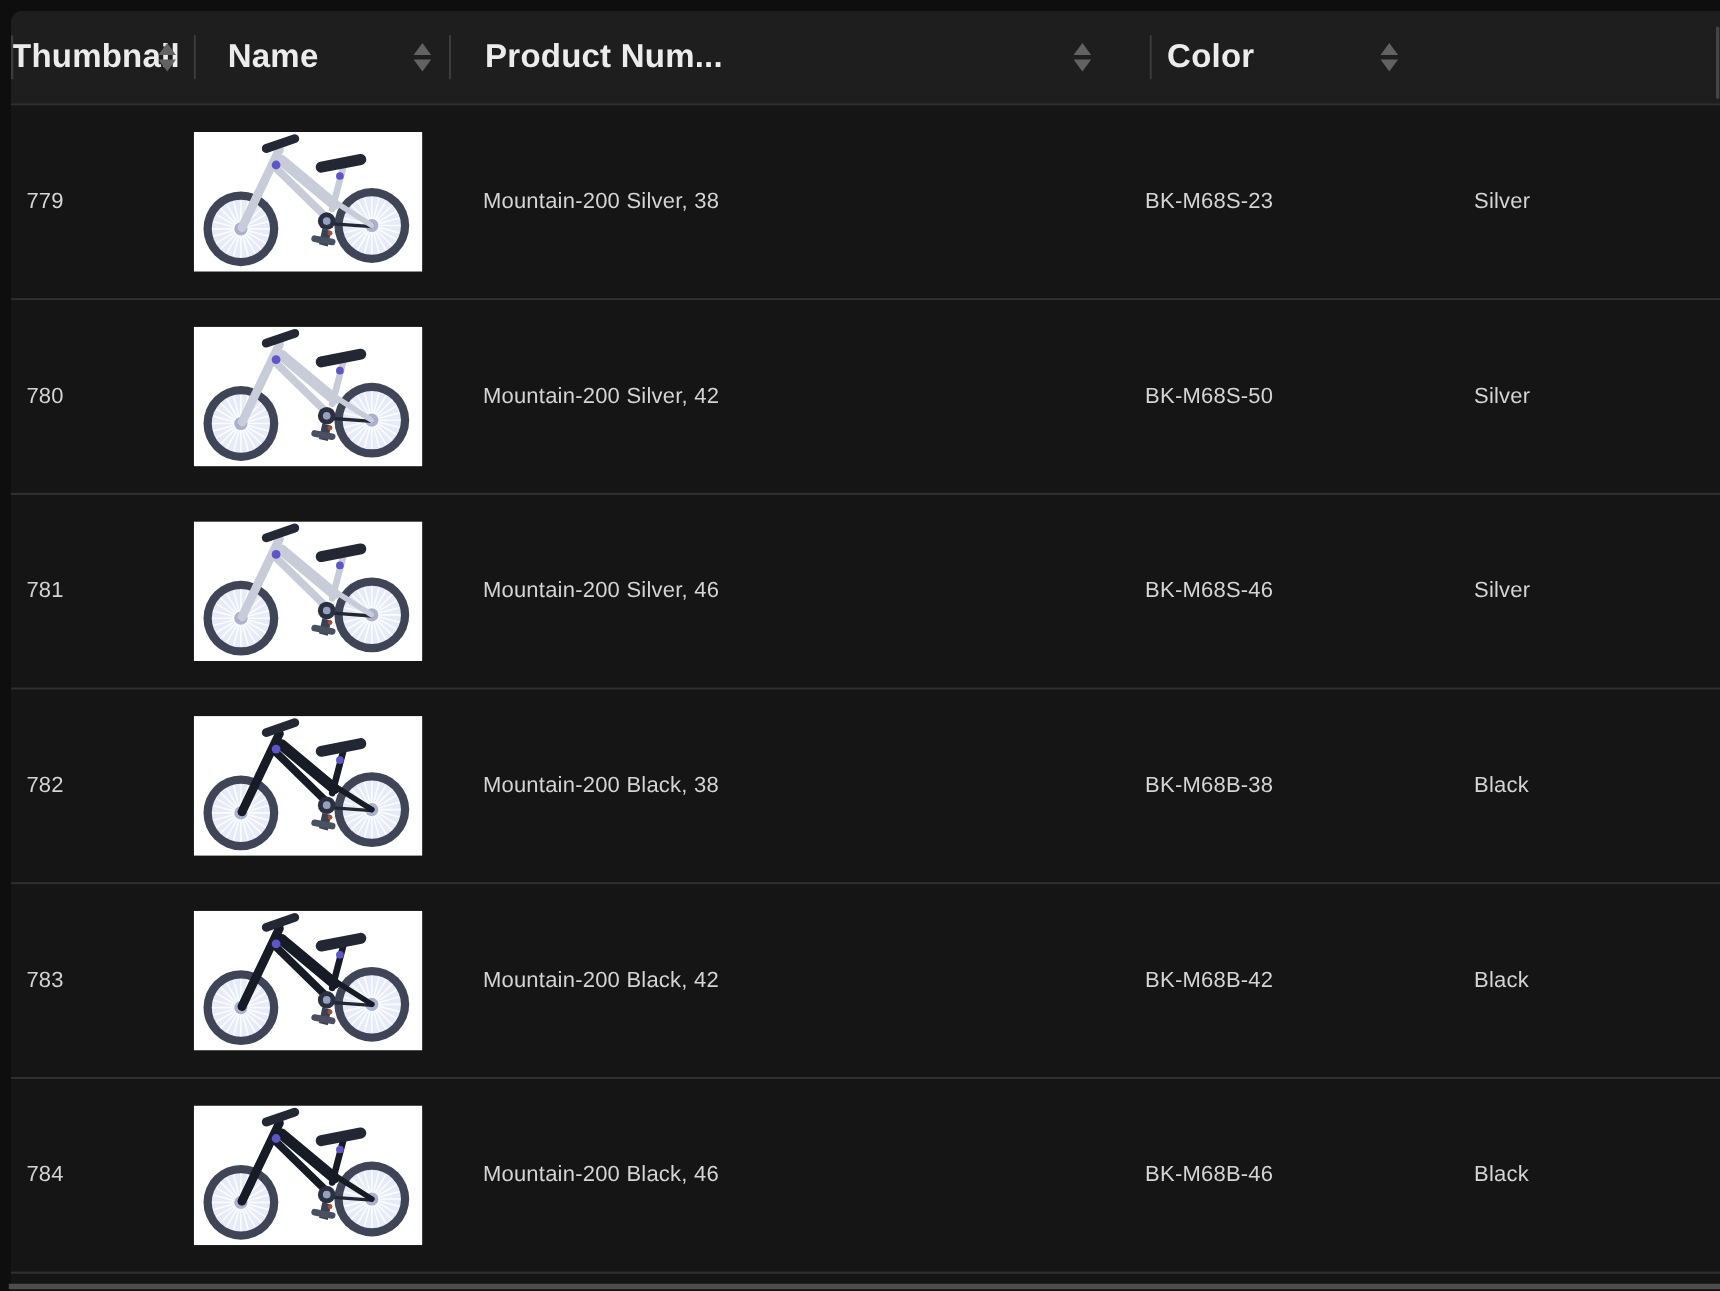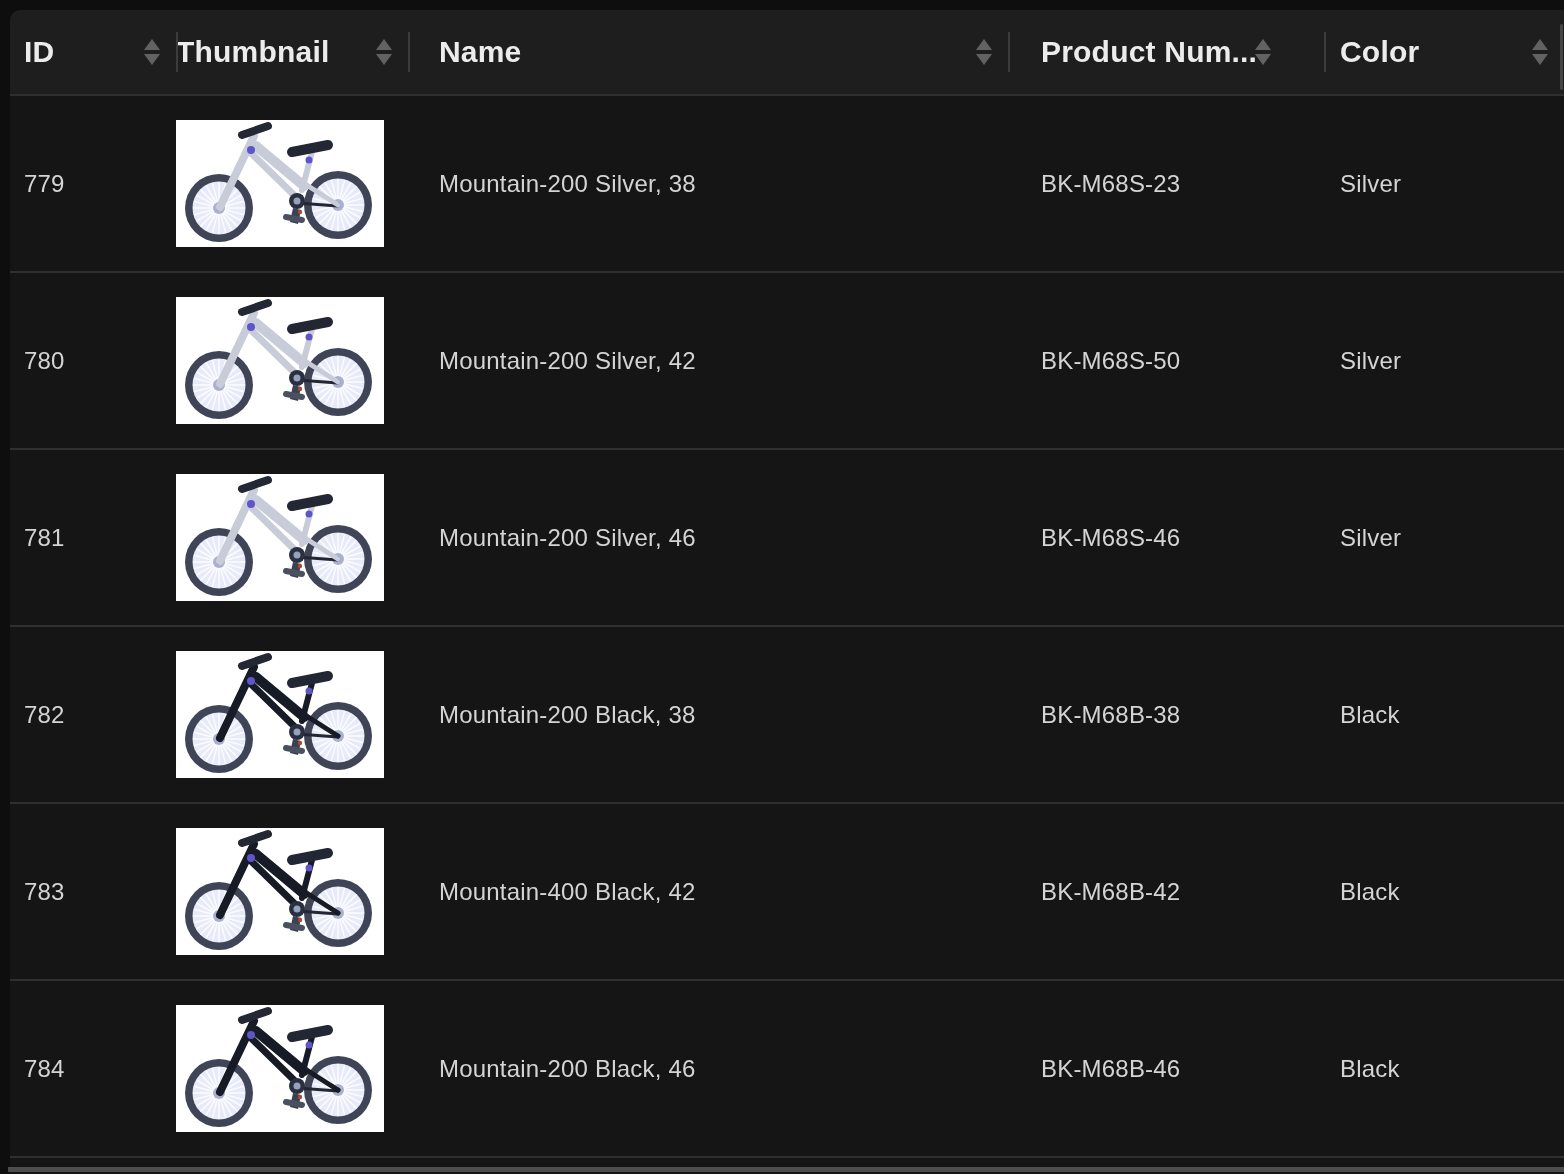--- a/index.html
+++ b/index.html
@@ -42,21 +42,21 @@
   .sort .down{width:0;height:0;border-left:8px solid transparent;border-right:8px solid transparent;
     border-top:11px solid var(--sort_icon,#626262);}
   .tr{
     height:175px;
     border-bottom:2px solid var(--divider,#2f2f2f);
     background:var(--row_bg,#151515);
   }
   .td{
     display:flex;align-items:center;
     color:var(--row_text,#d4d4d4);
-    font-size:24px;letter-spacing:.2px;white-space:nowrap;overflow:hidden;
+    font-size:20px;letter-spacing:.2px;white-space:nowrap;overflow:hidden;
   }
   .c-id{padding-left:14px;}
   .c-thumb{}
   .c-name{padding-left:31px;}
   .c-prod{padding-left:33px;}
   .c-color{padding-left:16px;margin-left:37px;}
   .thumb{width:208px;height:127px;}
   .thumb svg{display:block;width:208px;height:127px;}
   .hbar{
     position:absolute;left:8px;right:0;bottom:2px;height:5px;
@@ -113,27 +113,20 @@
       <path d="M110,97 L126,100" stroke="#4a5060" stroke-width="6" stroke-linecap="round"></path>
       <circle cx="124" cy="92" r="2.2" fill="#a84a32"></circle>
     </symbol>
   </defs>
 </svg>
 
 <div class="page">
   <div class="table">
 
     <div class="thead grid-row">
-      <div class="th c-id">
-        <span>ID</span>
-        <span class="sort">
-            <i class="up"></i>
-            <i class="down"></i>
-          </span>
-      </div>
       <div class="th c-thumb">
         <span class="col-divider"></span>
         <span>Thumbnail</span>
         <span class="sort">
             <i class="up"></i>
             <i class="down"></i>
           </span>
       </div>
       <div class="th c-name">
         <span class="col-divider"></span>
@@ -221,21 +214,21 @@
 
         <div class="tr grid-row">
           <div class="td c-id">783</div>
           <div class="td c-thumb">
             <div class="thumb" style="--frame: #171b25;">
               <svg viewBox="0 0 208 127" xmlns="http://www.w3.org/2000/svg">
                 <use href="#bike"></use>
               </svg>
             </div>
           </div>
-          <div class="td c-name">Mountain-400 Black, 42</div>
+          <div class="td c-name">Mountain-200 Black, 42</div>
           <div class="td c-prod">BK-M68B-42</div>
           <div class="td c-color">Black</div>
         </div>
 
         <div class="tr grid-row">
           <div class="td c-id">784</div>
           <div class="td c-thumb">
             <div class="thumb" style="--frame: #171b25;">
               <svg viewBox="0 0 208 127" xmlns="http://www.w3.org/2000/svg">
                 <use href="#bike"></use>

